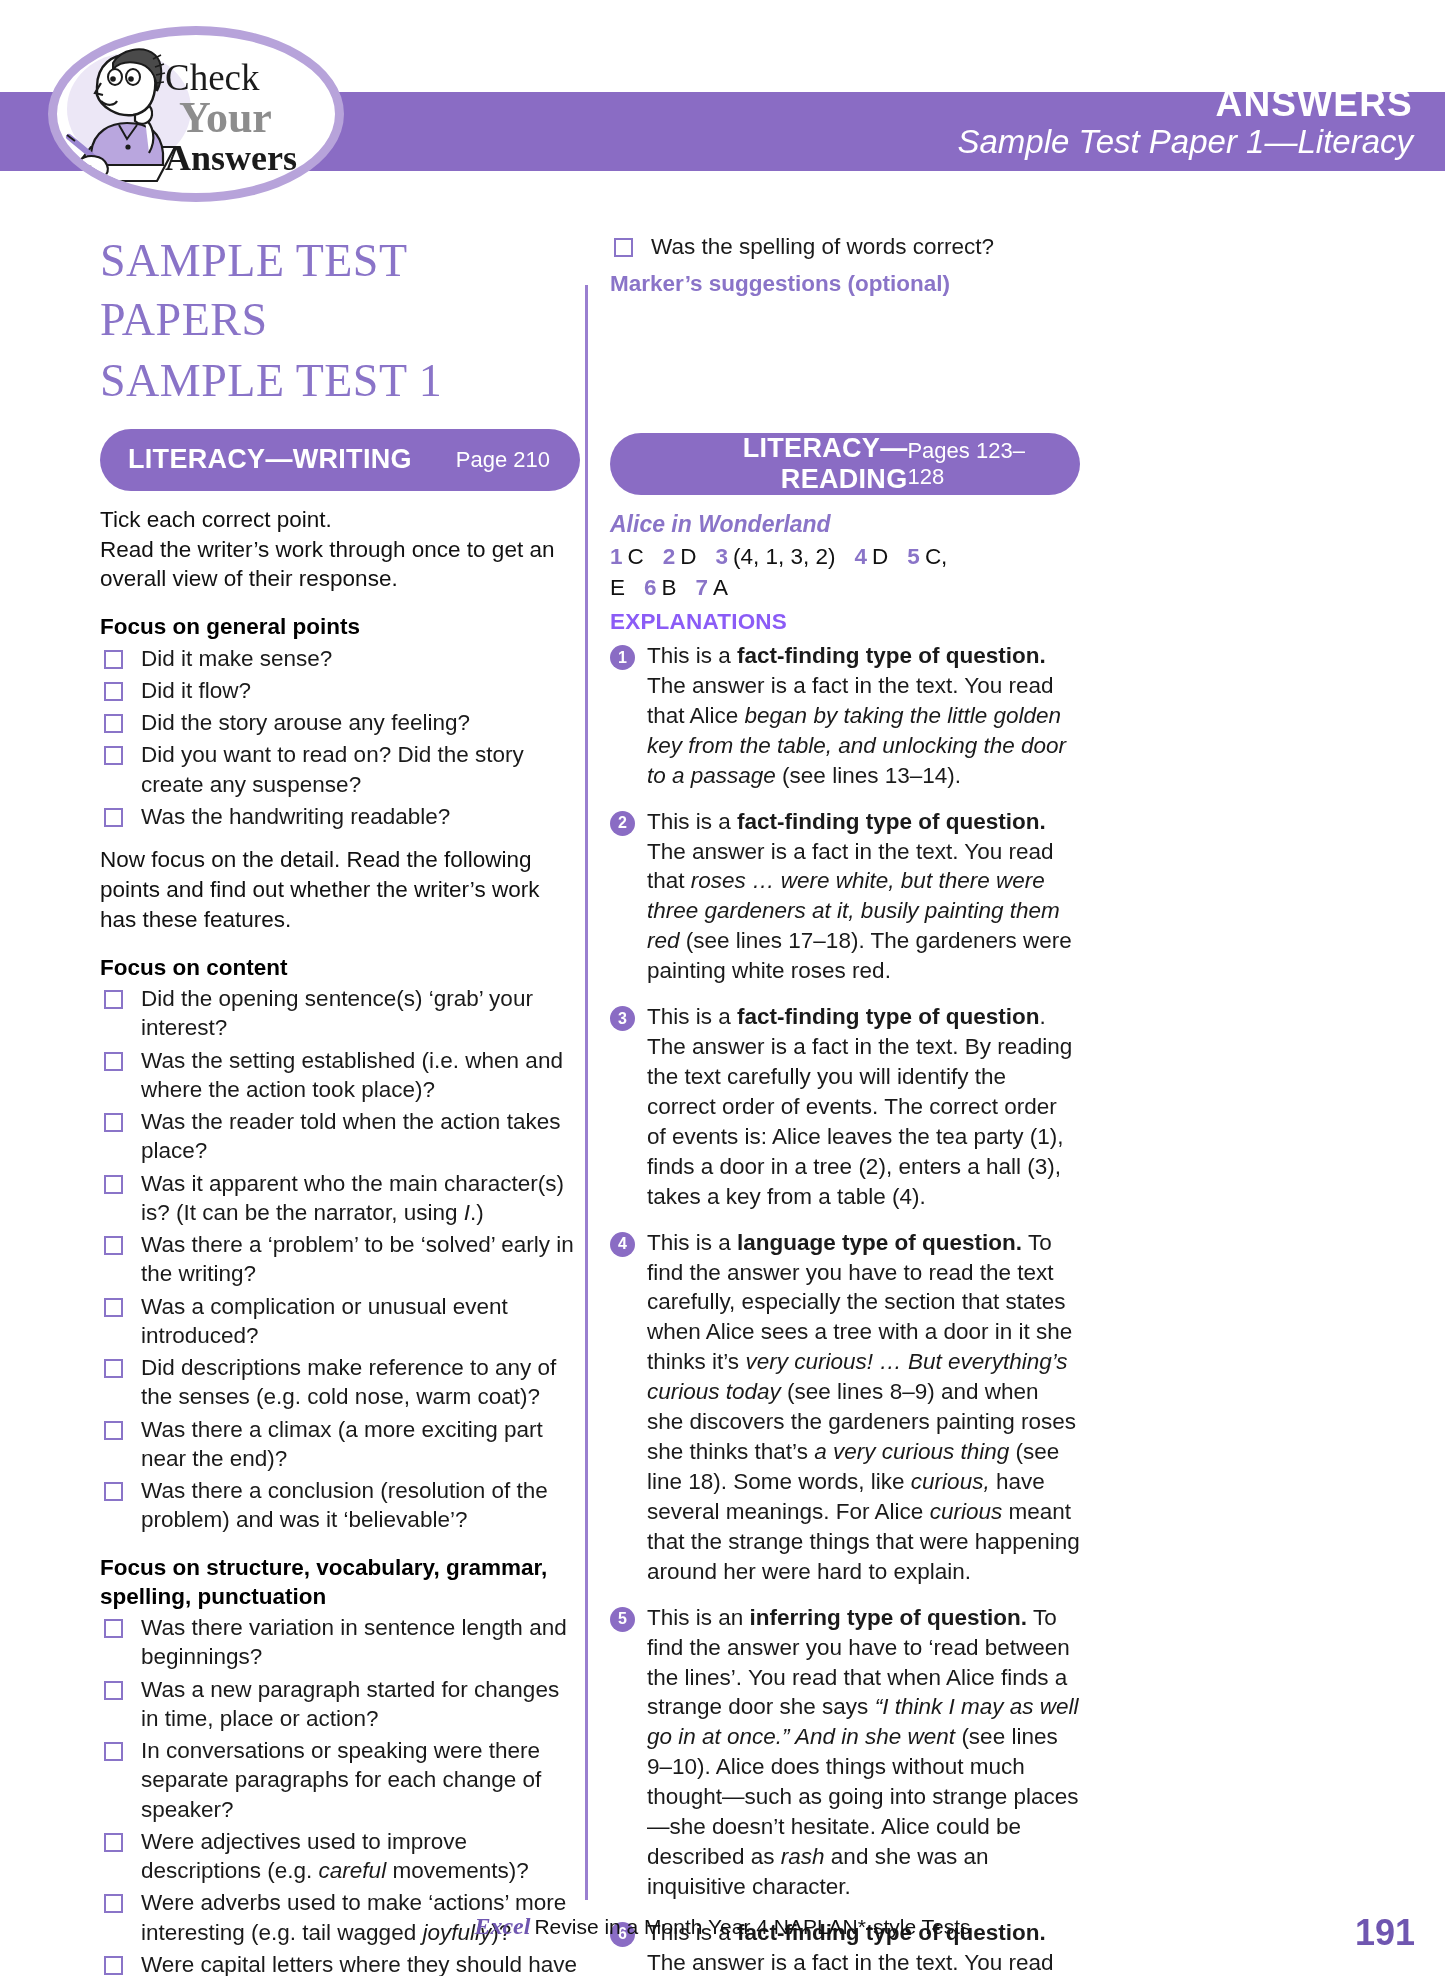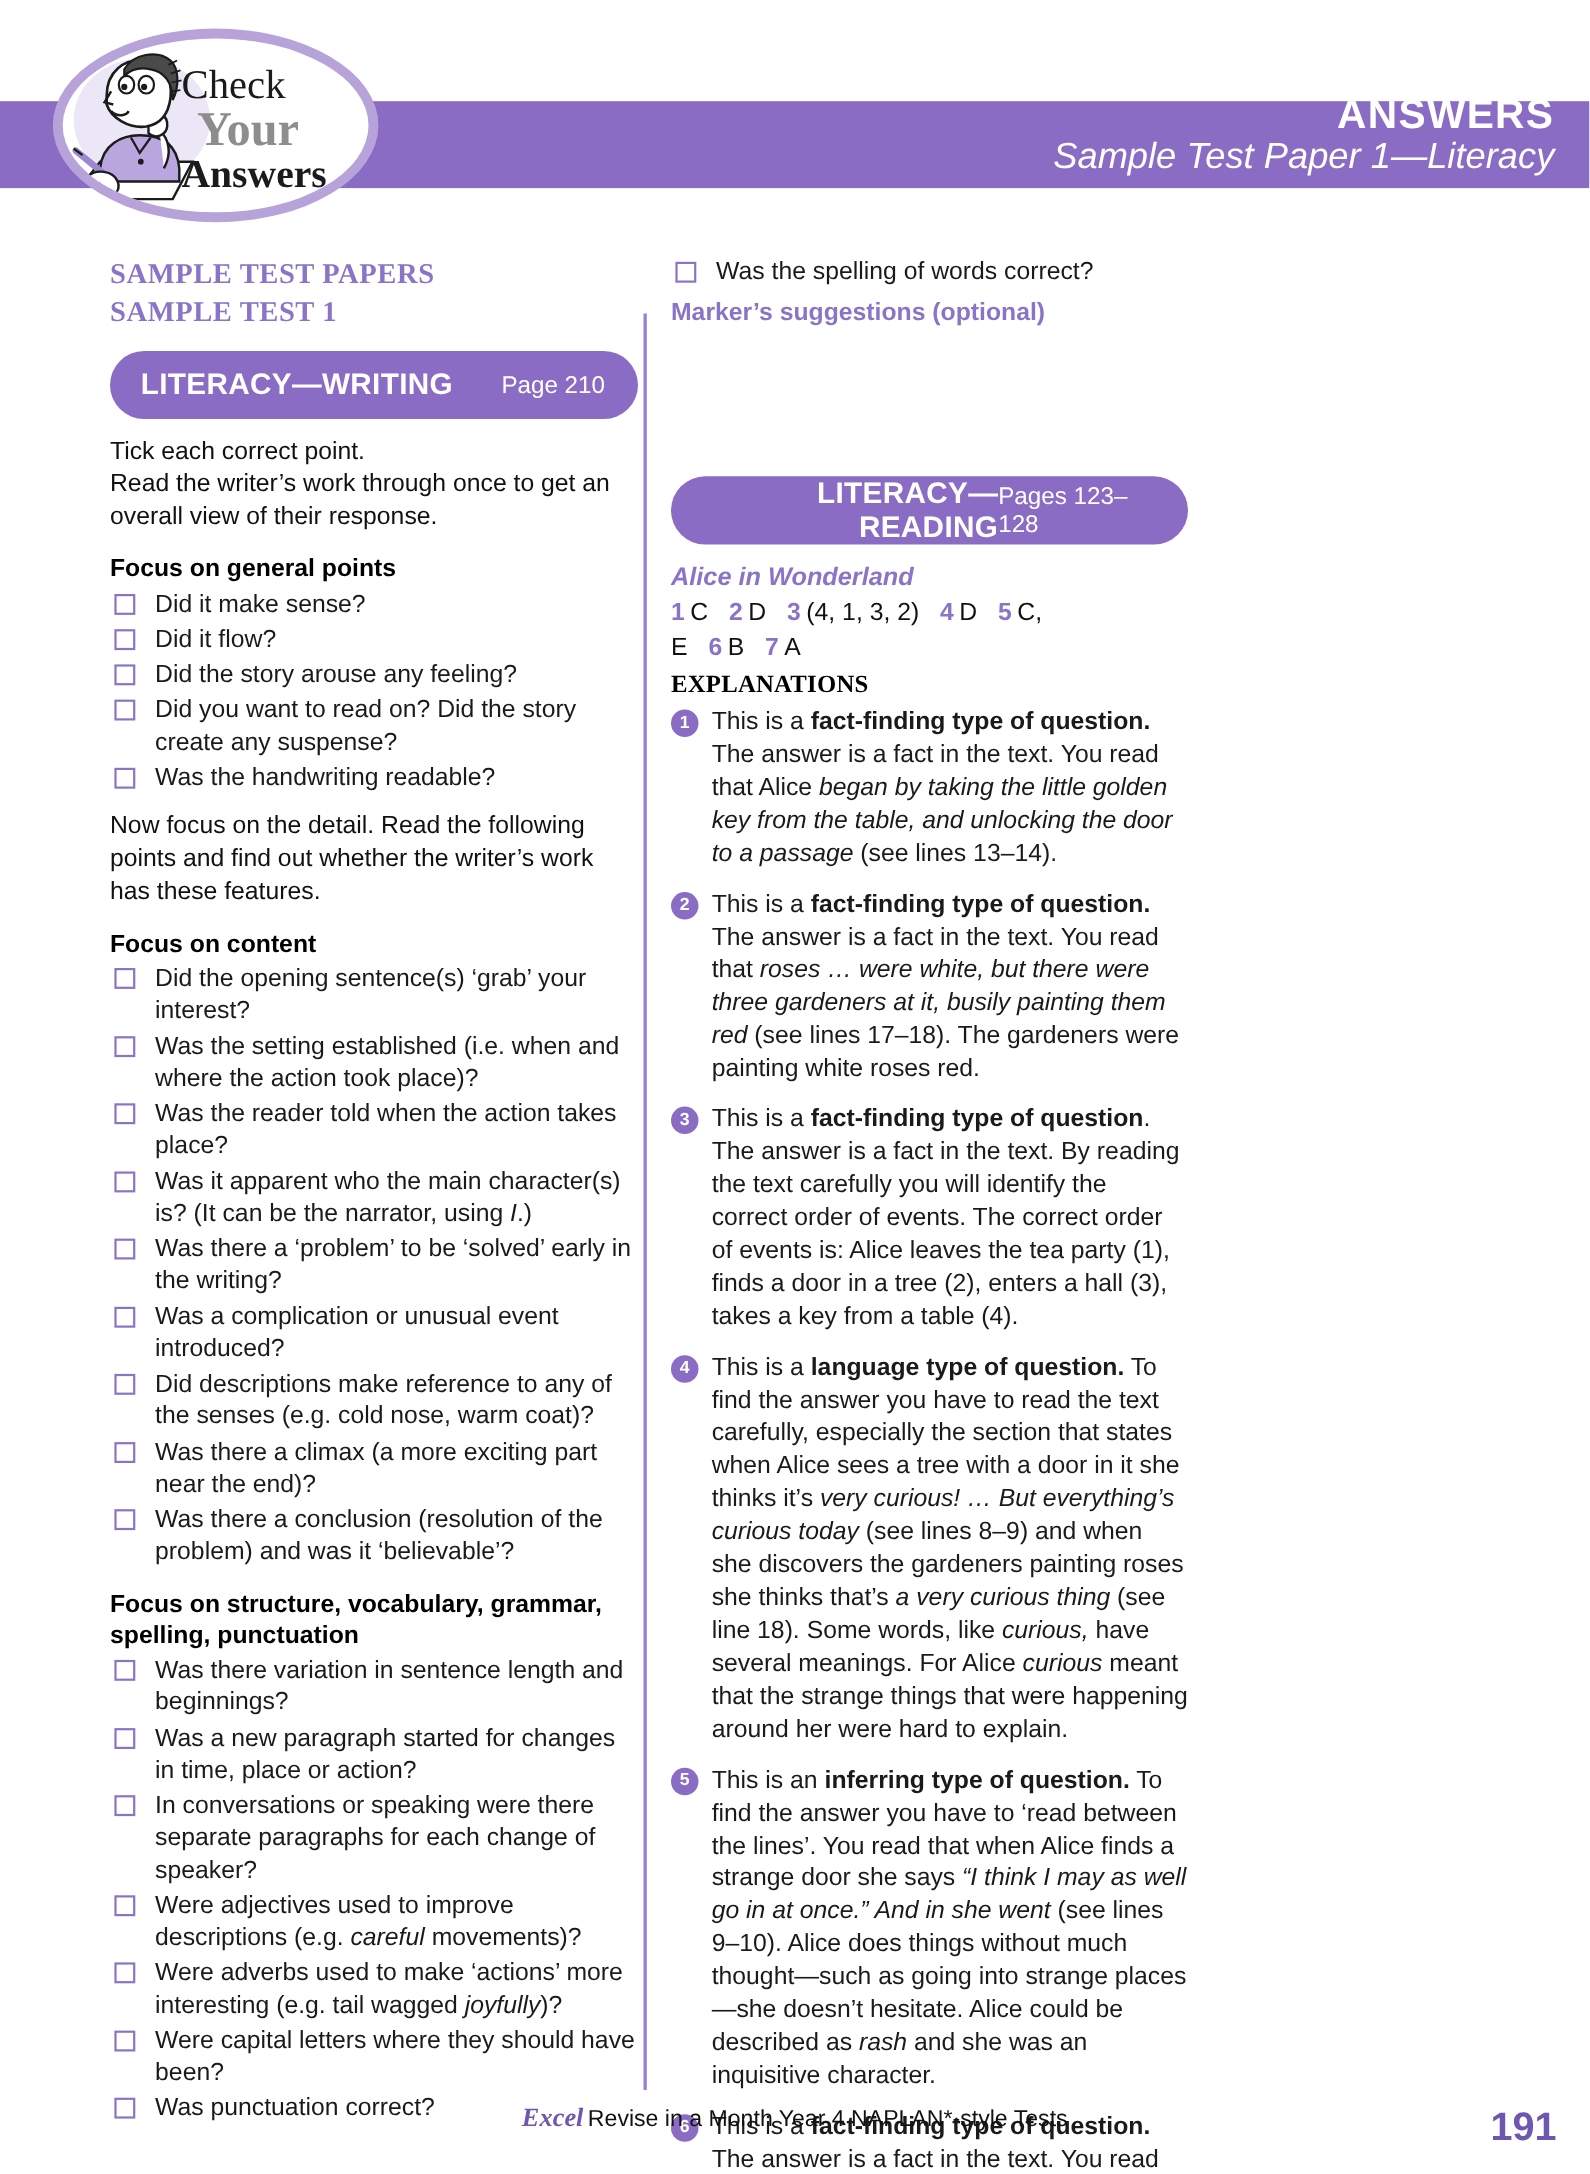--- a/index.html
+++ b/index.html
@@ -57,22 +57,22 @@
   .col-left{ left:100px; }
   .col-right{ left:610px; width:470px; }
   .divider{
     position:absolute; left:585px; top:285px; width:3px; height:1615px;
     background:#9a7fd0;
   }
 
   
   .bigheading{
     font-family:"Liberation Serif", serif;
-    font-weight:bold;
-    font-size:26px;
+    font-weight:normal;
+    font-size:46px;
     color:#8a74c8;
     letter-spacing:0.5px;
     line-height:1.28;
     margin:0 0 2px 0;
   }
 
   
   .pill{
     position:relative;
     background:#8a6cc4;
@@ -115,23 +115,22 @@
     font-size:22.5px; font-weight:bold; color:#8a74c8; margin:10px 0 0 0;
   }
   .book-title{
     font-size:23px; font-weight:bold; font-style:italic; color:#8a74c8;
     margin:16px 0 4px 0;
   }
   .answer-line{ font-size:22.5px; line-height:1.35; margin:0 0 2px 0; }
   .answer-line .qn{ color:#8a74c8; font-weight:bold; margin-right:5px; }
   .answer-line .qa{ color:#111; margin-right:19px; }
   .expl-head{
-    font-size:22.5px; font-weight:bold; color:#000000; margin:6px 0 6px 0;
+    font-size:22.5px; font-weight:bold; color:#8b5cf6; margin:6px 0 6px 0;
     letter-spacing:0.2px;
-    font-family:Liberation Serif, serif;
   }
   .expl{
     display:flex; align-items:flex-start; margin-bottom:16px;
   }
   .num{
     flex:0 0 auto;
     width:25px; height:25px; border-radius:50%;
     background:#8a6cc4; color:#ffffff;
     font-size:16px; font-weight:bold;
     display:flex; align-items:center; justify-content:center;

